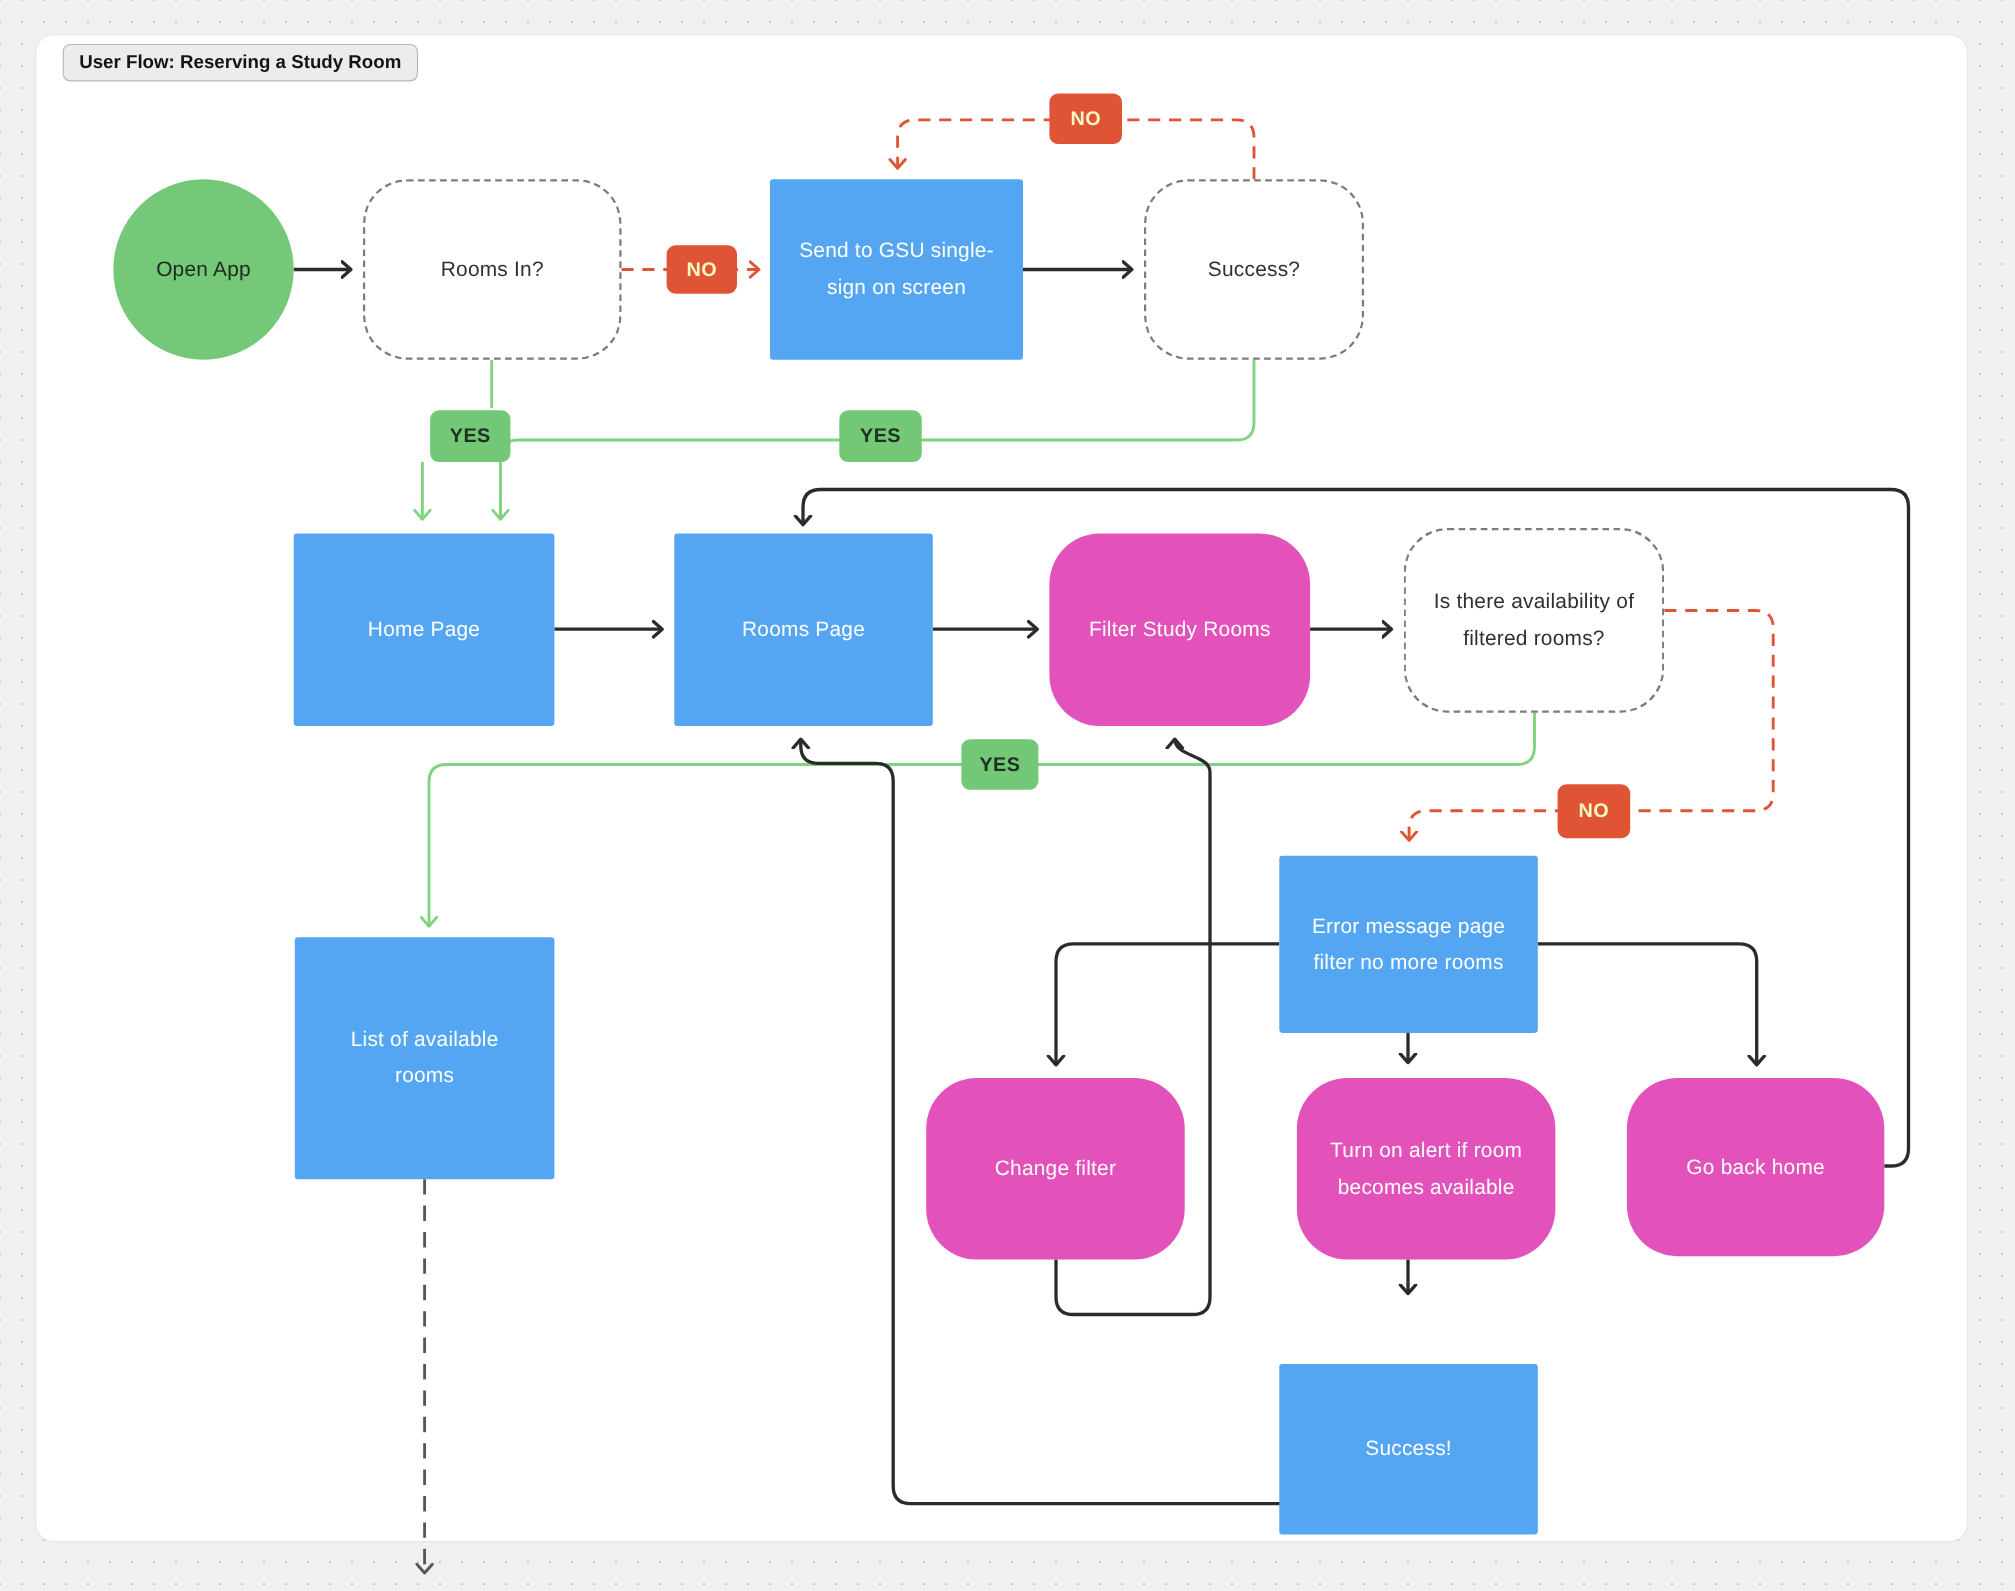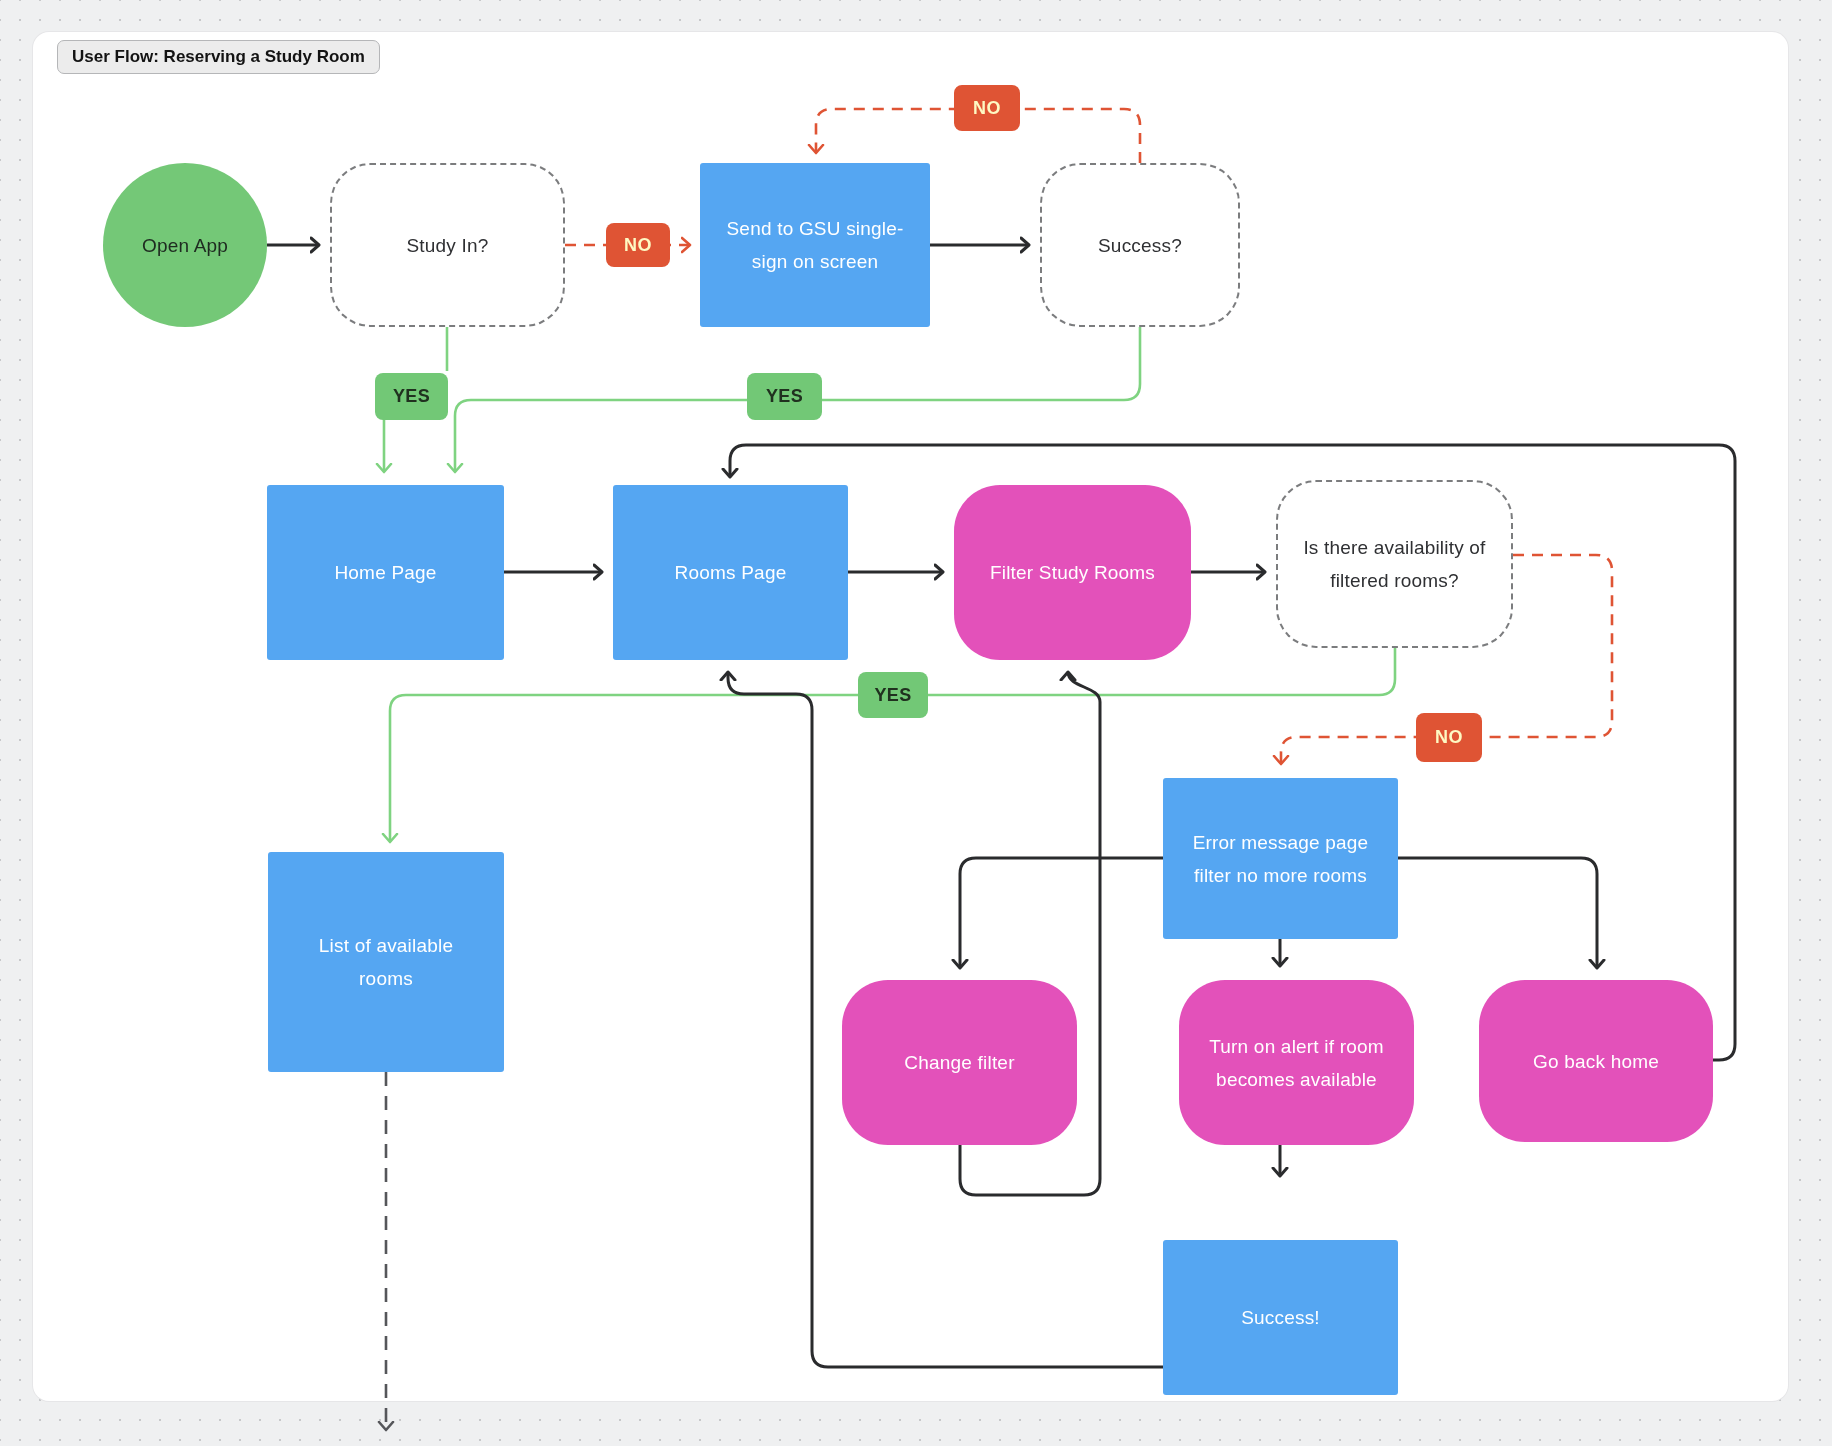--- a/index.html
+++ b/index.html
@@ -22,21 +22,21 @@
   }
   .blue{background:#55a6f2;color:#ffffff;border-radius:3px;}
   .pink{background:#e351ba;color:#ffffff;border-radius:46px;}
   .decision{background:#ffffff;color:#2f3033;border:2.5px dashed #7b7c7e;border-radius:40px;font-weight:400;}
   .circle{background:#74c877;color:#1e2a20;border-radius:50%;font-weight:400;}
   .pad{padding:6px 22px;}
   .badge{
     position:absolute;display:flex;align-items:center;justify-content:center;
     font-size:18px;font-weight:700;border-radius:8px;letter-spacing:.4px;
   }
-  .badge.yes{background:#72c876;color:#20311f;}
+  .badge.yes{background:#72c876;color:#20311f;margin-left:16px;}
   .badge.no{background:#df5434;color:#fef9c3;}
   .title-badge{
     position:absolute;left:57px;top:40px;padding:4px 14px;
     background:#ececec;border:1.5px solid #b5b6b8;border-radius:7px;
     font-size:17px;font-weight:700;color:#131313;line-height:24px;
   }
 </style>
 </head>
 <body>
 
@@ -91,21 +91,21 @@
     <path fill="none" stroke="#55565a" stroke-width="2.6" stroke-dasharray="14 10" marker-end="url(#mGy)" d="M 386 1072 V 1430"></path>
   </svg>
 
   <div class="title-badge">User Flow: Reserving a Study Room</div>
 
   <div class="node circle pad" style="left:103px;top:163px;width:164px;height:164px;">
       <span>Open App</span>
     </div>
 
   <div class="node decision pad" style="left:330px;top:163px;width:235px;height:164px;">
-      <span>Study In?</span>
+      <span>Rooms In?</span>
     </div>
 
   <div class="node blue pad" style="left:700px;top:163px;width:230px;height:164px;">
       <span>Send to GSU single-sign on screen</span>
     </div>
 
   <div class="node decision pad" style="left:1040px;top:163px;width:200px;height:164px;">
       <span>Success?</span>
     </div>
 

